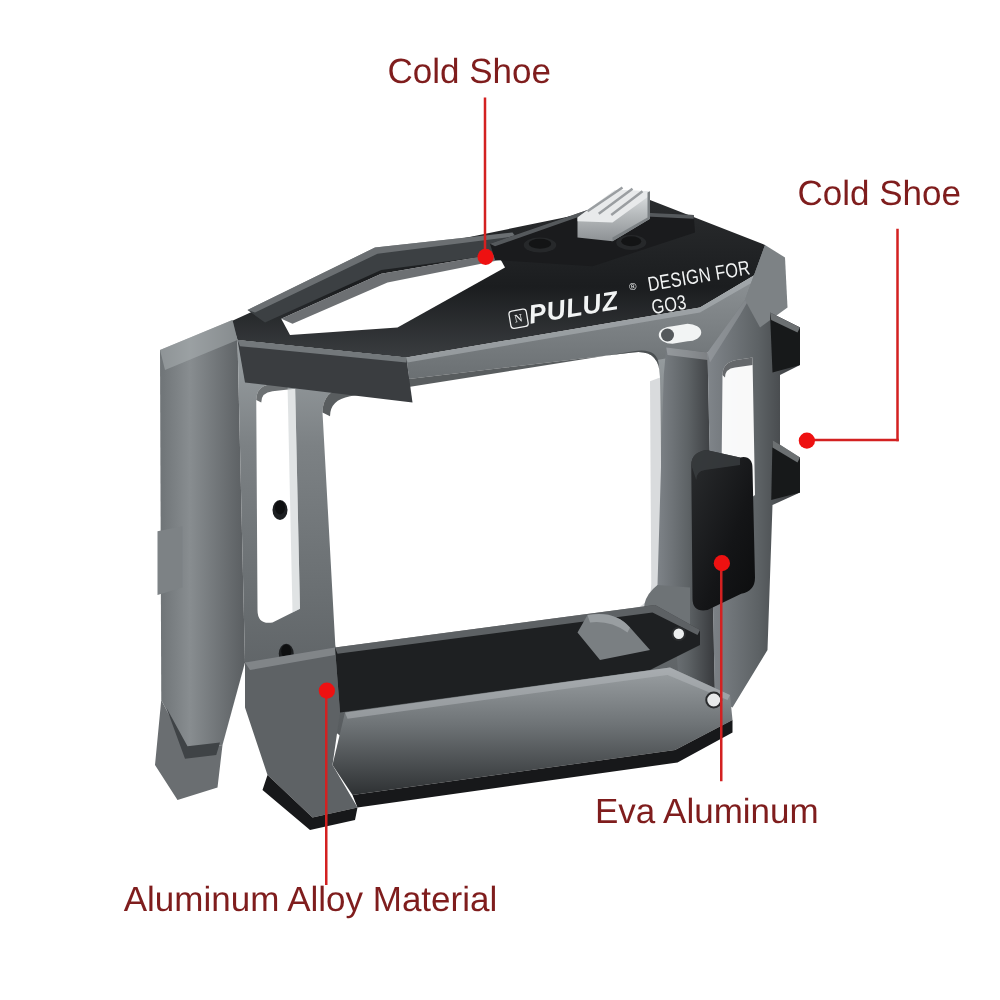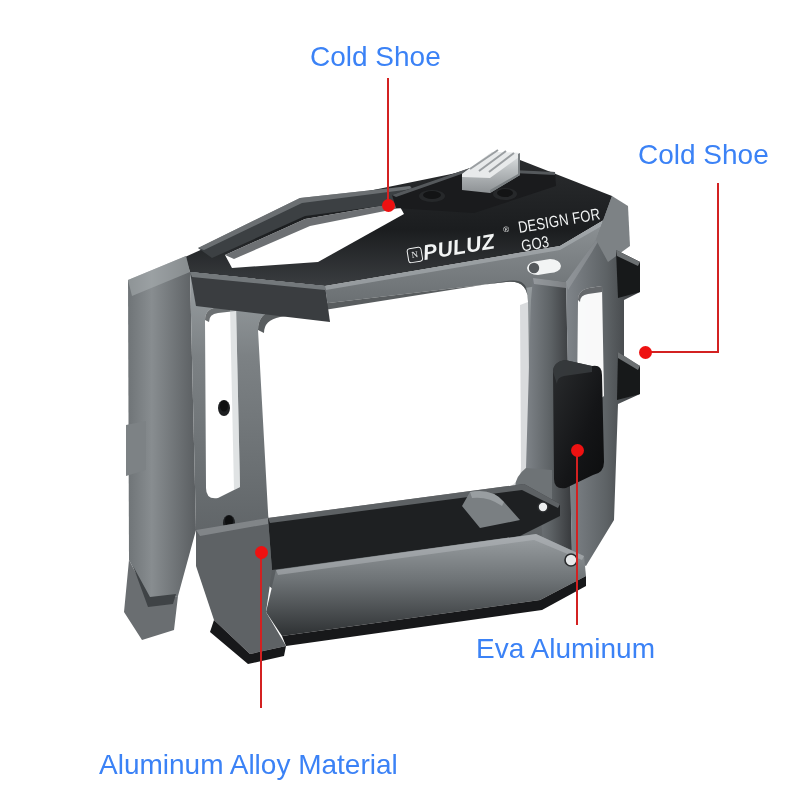--- a/index.html
+++ b/index.html
@@ -10,30 +10,30 @@
   #stage {
     position: relative;
     width: 800px;
     height: 800px;
     background: #ffffff;
     overflow: hidden;
     font-family: "Liberation Sans", sans-serif;
   }
   .callout-label {
     position: absolute;
-    color: #3b82f6;
+    color: #7f1d1d;
     font-size: 28px;
     line-height: 30px;
     white-space: nowrap;
     font-family: "Liberation Sans", sans-serif;
   }
   #label-cold-shoe-top { left: 310px; top: 42px; }
   #label-cold-shoe-right { left: 638px; top: 140px; }
   #label-eva { left: 476px; top: 634px; }
-  #label-aluminum { left: 99px; top: 750px; }
+  #label-aluminum { left: 99px; top: 705px; }
 
   .leader-line {
     position: absolute;
     background: #d32121;
   }
   .leader-dot {
     position: absolute;
     width: 13px;
     height: 13px;
     border-radius: 50%;

